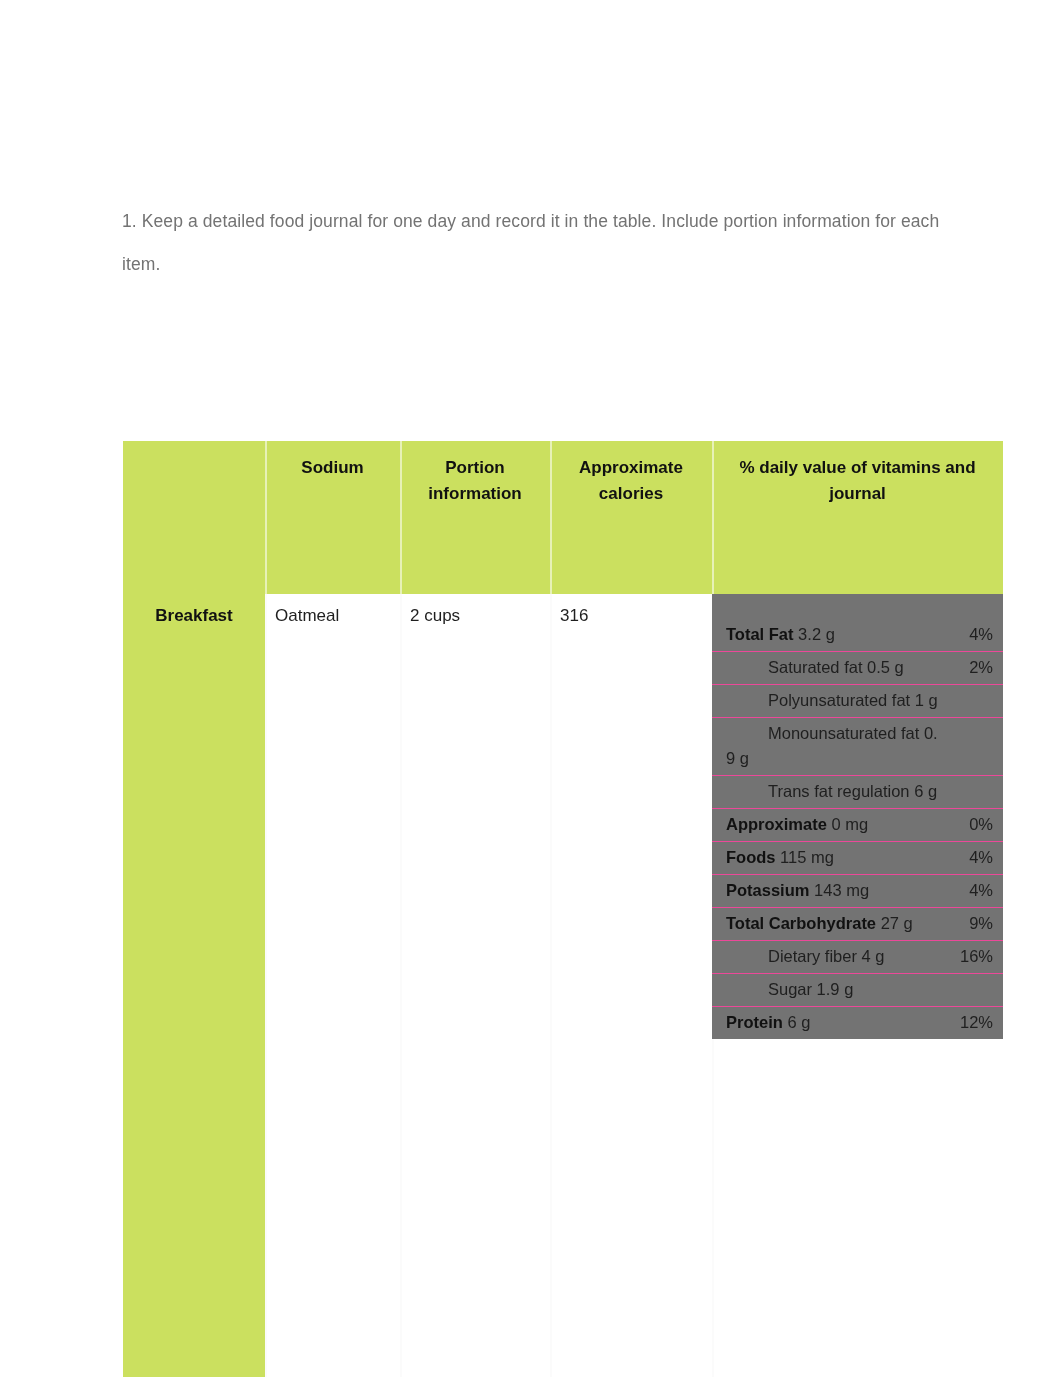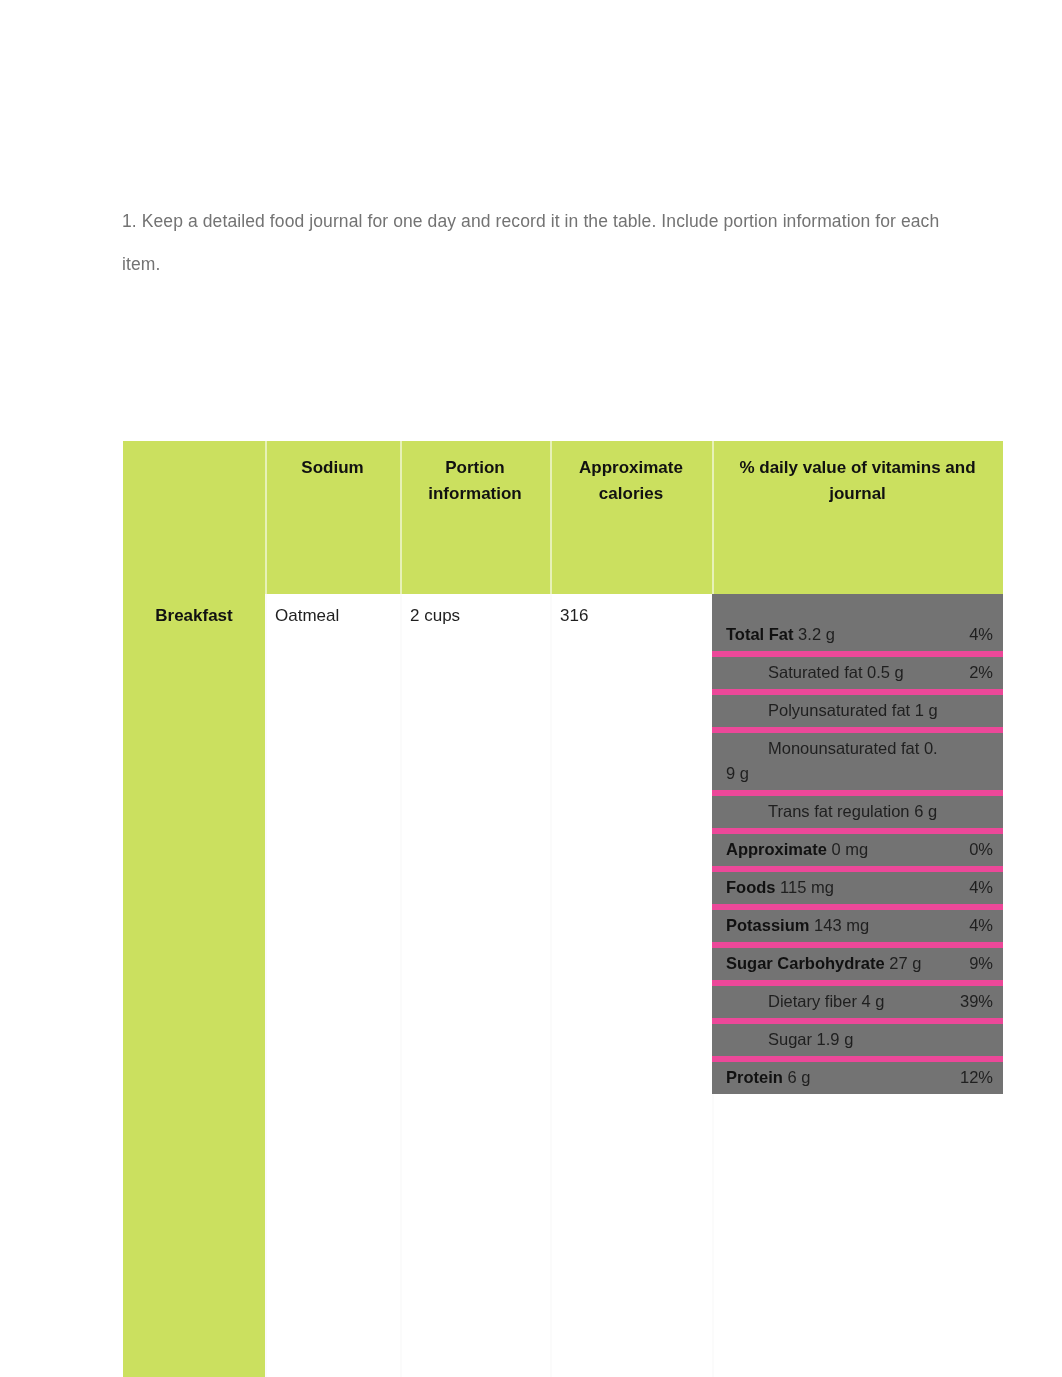--- a/index.html
+++ b/index.html
@@ -106,21 +106,21 @@
     width: 291px;
     background: #737373;
     padding-top: 25px;
     box-sizing: border-box;
   }
   .nutrition-row {
     position: relative;
     width: 100%;
     box-sizing: border-box;
     padding: 3px 8px 4px 14px;
-    border-top: 6px solid #ec4899;
+    border-top: 1px solid #ec4899;
     min-height: 23px;
     font-size: 16.5px;
     line-height: 25px;
     color: #1f1f1f;
   }
   .nutrition-row:first-child {
     border-top: none;
   }
   .nutrition-row .nut-text {
     display: block;
@@ -199,26 +199,26 @@
               </div>
               <div class="nutrition-row">
                 <span class="nut-text"><span class="nut-name">Foods</span> 115 mg</span>
                 <span class="nut-pct">4%</span>
               </div>
               <div class="nutrition-row">
                 <span class="nut-text"><span class="nut-name">Potassium</span> 143 mg</span>
                 <span class="nut-pct">4%</span>
               </div>
               <div class="nutrition-row">
-                <span class="nut-text"><span class="nut-name">Sugar Carbohydrate</span> 27 g</span>
+                <span class="nut-text"><span class="nut-name">Total Carbohydrate</span> 27 g</span>
                 <span class="nut-pct">9%</span>
               </div>
               <div class="nutrition-row indent">
                 <span class="nut-text">Dietary fiber 4 g</span>
-                <span class="nut-pct">39%</span>
+                <span class="nut-pct">16%</span>
               </div>
               <div class="nutrition-row indent">
                 <span class="nut-text">Sugar 1.9 g</span>
               </div>
               <div class="nutrition-row">
                 <span class="nut-text"><span class="nut-name">Protein</span> 6 g</span>
                 <span class="nut-pct">12%</span>
               </div>
             </div>
         </td>

